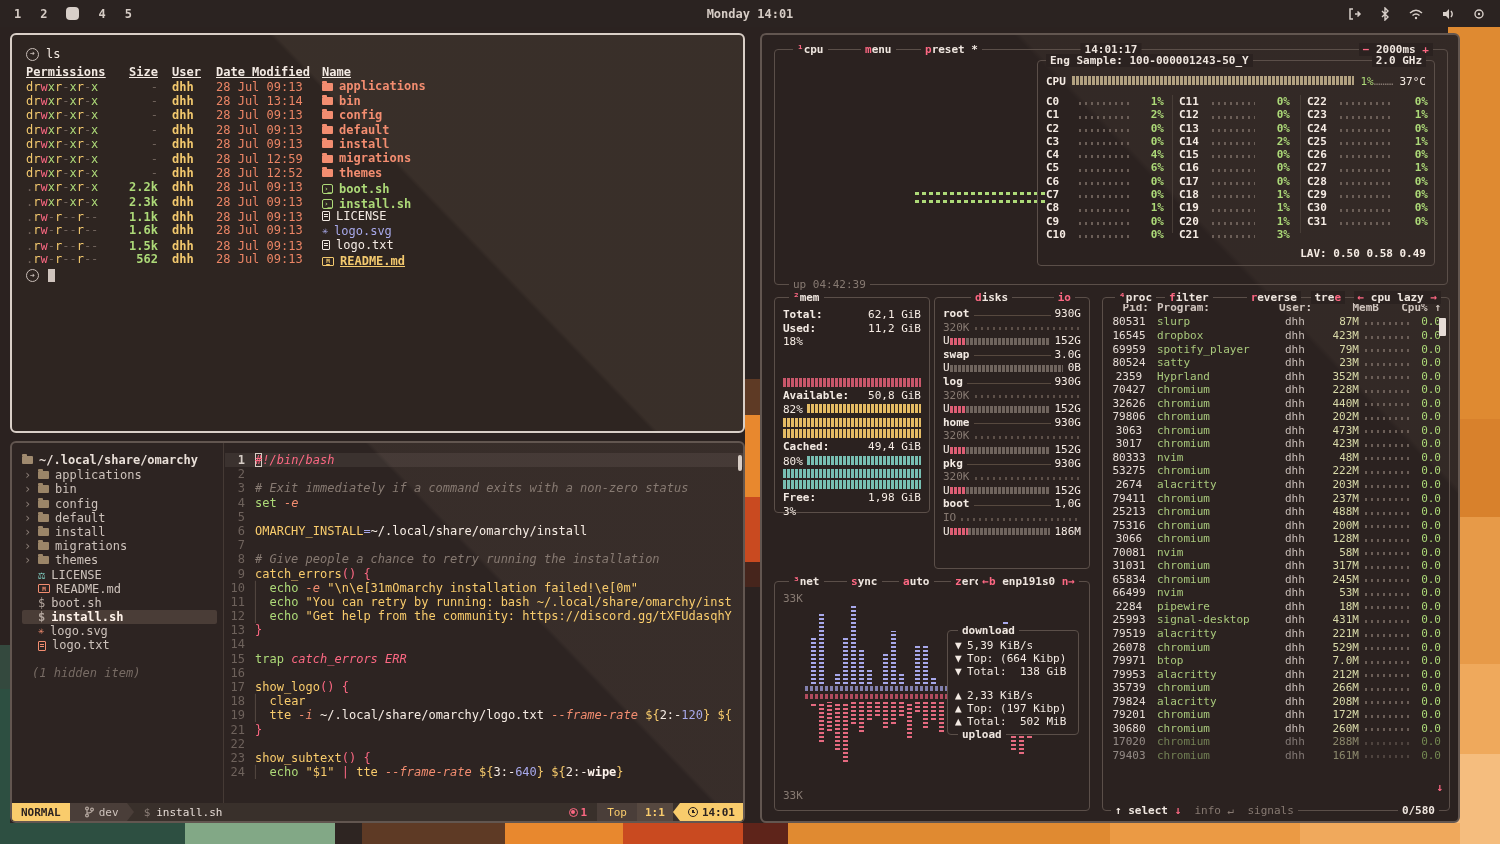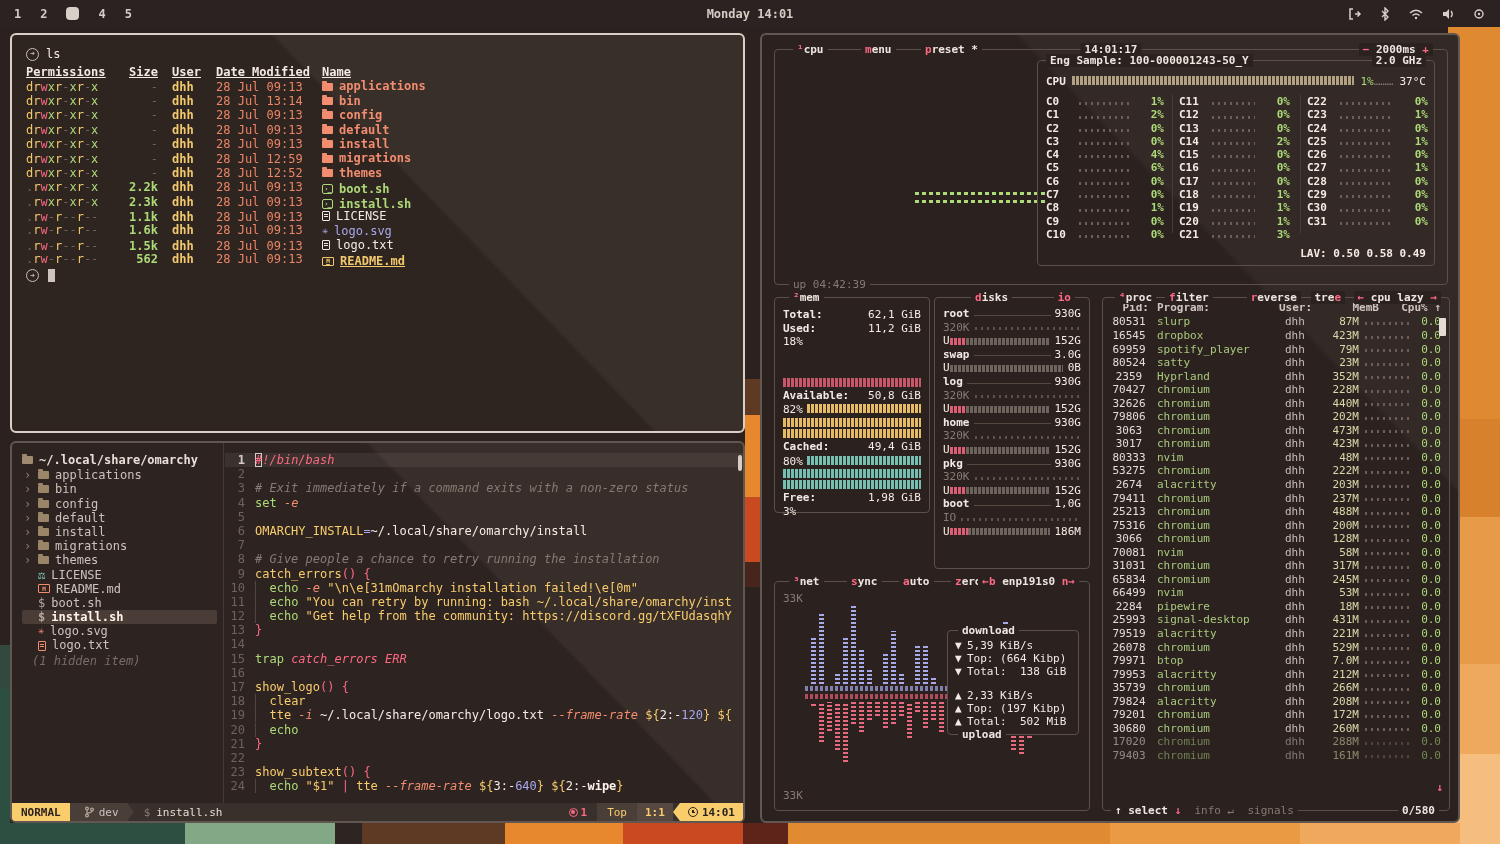--- a/index.html
+++ b/index.html
@@ -66,21 +66,21 @@
   .i-star{font-size:10px;line-height:10px;flex:none}
 
   
   .nv-tree{position:absolute;left:0;top:0;bottom:18px;width:212px;border-right:1px solid #453a35;
     padding:10px 0 0 10px;font-size:12px;line-height:14.2px;color:#cdc2bb;overflow:hidden}
   .nv-root{display:flex;gap:6px;align-items:center;font-weight:bold;color:#e9dfd8;margin-bottom:1px}
   .nv-item{display:flex;gap:6px;align-items:center;height:14.2px;padding-left:2px;white-space:pre}
   .nv-item .chev{color:#8a7d76;width:8px;flex:none}
   .nv-item .noch{width:8px;flex:none}
   .nv-sel{background:#4a3d37;color:#fff3ea;font-weight:bold;margin-right:6px;border-radius:2px}
-  .nv-hidden{color:#776b64;font-style:italic;margin-top:1px;padding-left:10px}
+  .nv-hidden{color:#776b64;font-style:italic;margin-top:13px;padding-left:10px}
   .nv-code{position:absolute;left:213px;right:0;top:0;bottom:18px;padding-top:10px;font-size:12px;
     line-height:14.2px;overflow:hidden}
   .cl{display:flex;white-space:pre;height:14.2px}
   .cl .ln{width:30px;text-align:right;padding-right:10px;color:#6e625c;flex:none}
   .cl.cur-line{background:rgba(255,240,220,.07)}
   .cl.cur-line .ln{color:#d6ccc5;font-weight:bold}
   .guide{color:#564a44}
   .tk-c{color:#877a72;font-style:italic}
   .tk-r{color:#fd6883}.tk-ri{color:#fd6883;font-style:italic}
   .tk-o{color:#f38d70;font-style:italic}
@@ -275,21 +275,20 @@
         <div class="cl"><span class="ln">10</span><span><span class="guide">▏ </span><span class="tk-g">echo</span><span class="tk-o"> -e</span><span class="tk-y"> "\n\e[31mOmarchy installation failed!\e[0m"</span></span></div>
         <div class="cl"><span class="ln">11</span><span><span class="guide">▏ </span><span class="tk-g">echo</span><span class="tk-y"> "You can retry by running: bash ~/.local/share/omarchy/inst</span></span></div>
         <div class="cl"><span class="ln">12</span><span><span class="guide">▏ </span><span class="tk-g">echo</span><span class="tk-y"> "Get help from the community: https://discord.gg/tXFUdasqhY</span></span></div>
         <div class="cl"><span class="ln">13</span><span><span class="tk-r">}</span></span></div>
         <div class="cl"><span class="ln">14</span><span></span></div>
         <div class="cl"><span class="ln">15</span><span><span class="tk-g">trap</span><span class="tk-ri"> catch_errors ERR</span></span></div>
         <div class="cl"><span class="ln">16</span><span></span></div>
         <div class="cl"><span class="ln">17</span><span><span class="tk-y">show_logo</span><span class="tk-r">() {</span></span></div>
         <div class="cl"><span class="ln">18</span><span><span class="guide">▏ </span><span class="tk-y">clear</span></span></div>
         <div class="cl"><span class="ln">19</span><span><span class="guide">▏ </span><span class="tk-y">tte</span><span class="tk-o"> -i</span><span class="tk-w"> ~/.local/share/omarchy/logo.txt</span><span class="tk-o"> --frame-rate</span><span class="tk-y"> ${</span><span class="tk-w">2:-</span><span class="tk-p">120</span><span class="tk-y">}</span><span class="tk-y"> ${</span></span></div>
-        <div class="cl"><span class="ln">20</span><span><span class="guide">▏ </span><span class="tk-g">echo</span></span></div>
         <div class="cl"><span class="ln">21</span><span><span class="tk-r">}</span></span></div>
         <div class="cl"><span class="ln">22</span><span></span></div>
         <div class="cl"><span class="ln">23</span><span><span class="tk-y">show_subtext</span><span class="tk-r">() {</span></span></div>
         <div class="cl"><span class="ln">24</span><span><span class="guide">▏ </span><span class="tk-g">echo</span><span class="tk-y"> "$1"</span><span class="tk-r"> |</span><span class="tk-y"> tte</span><span class="tk-o"> --frame-rate</span><span class="tk-y"> ${</span><span class="tk-w">3:-</span><span class="tk-p">640</span><span class="tk-y">}</span><span class="tk-y"> ${</span><span class="tk-w">2:-</span><span class="tk-wb">wipe</span><span class="tk-y">}</span></span></div>
       </div>
     <div class="nv-scroll"></div>
   </div>
   <div class="statusline">
     <span class="seg-mode">NORMAL</span>
       <span class="arr-y"></span>

